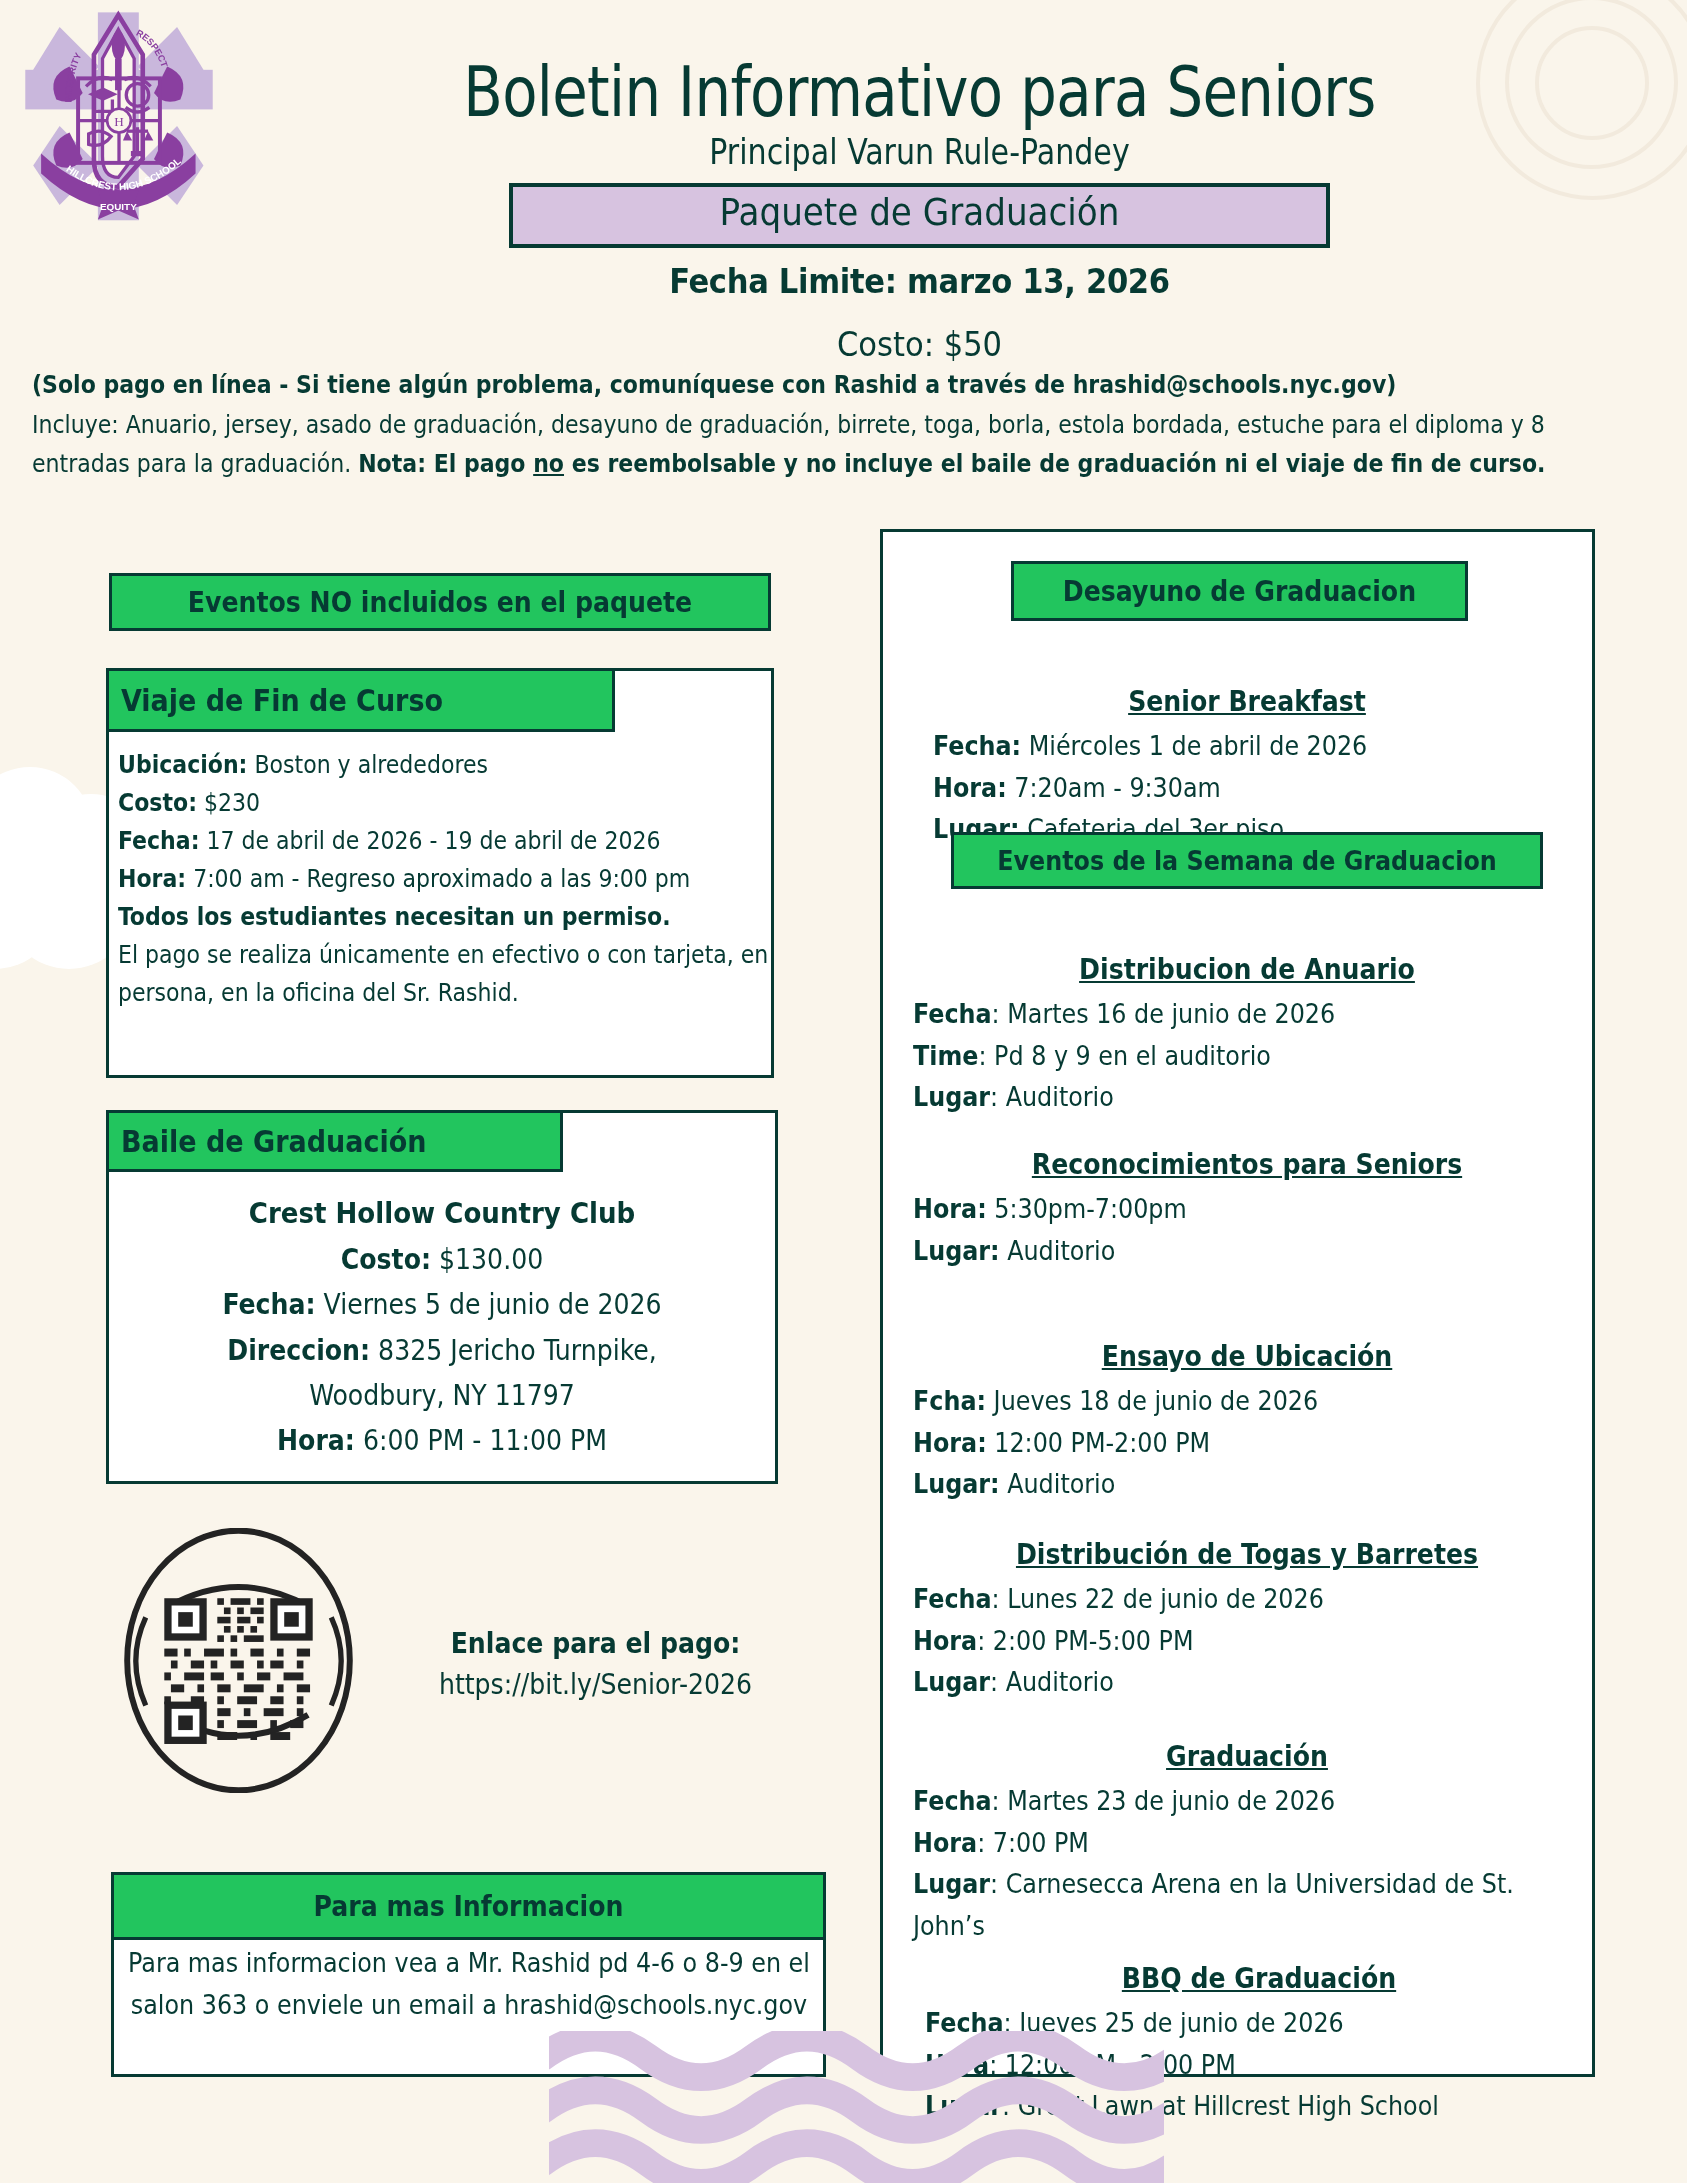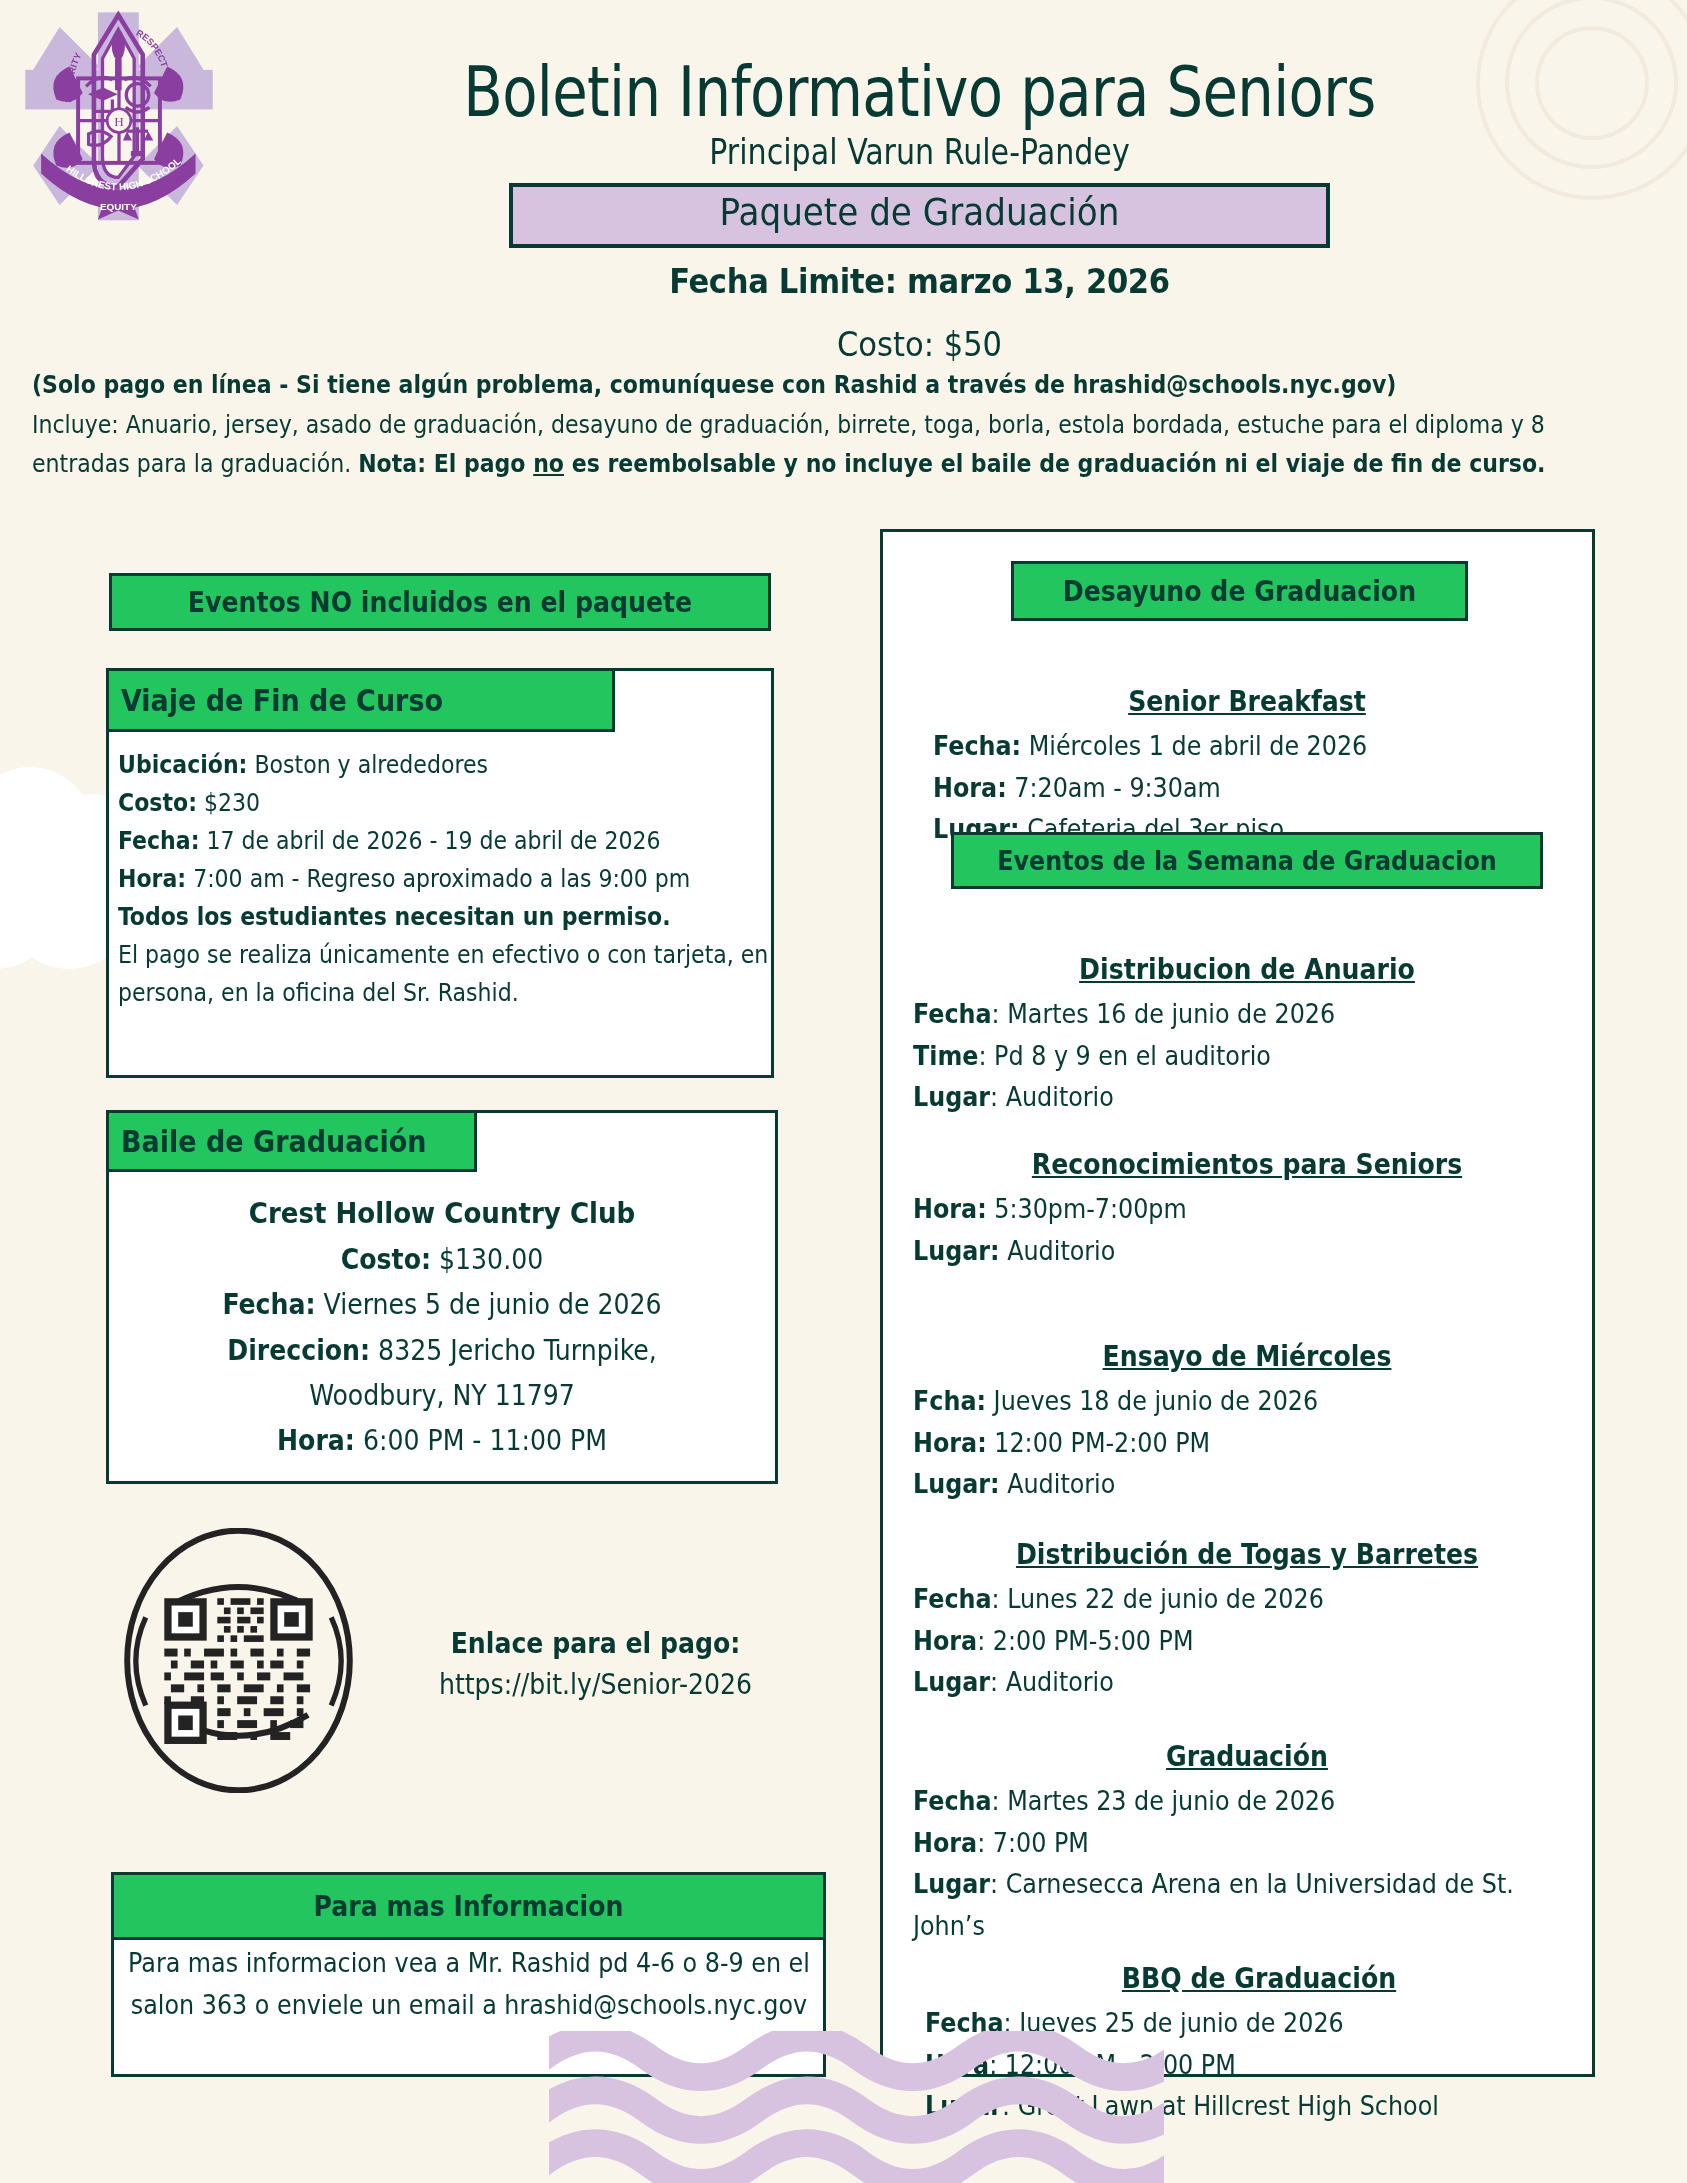--- a/index.html
+++ b/index.html
@@ -89,21 +89,21 @@
   }
   .body-viaje{
     position:absolute;left:118px;top:746px;width:652px;
     font-family:"DejaVu Sans Condensed","DejaVu Sans", sans-serif;
     font-size:24.5px;line-height:1.55;color:#063A33;
   }
   .body-viaje b{font-weight:bold;}
 
   .box-baile{left:106px;top:1110px;width:672px;height:374px;}
   .hdr-baile{
-    position:absolute;left:106px;top:1110px;width:371px;height:62px;
+    position:absolute;left:106px;top:1110px;width:457px;height:62px;
     justify-content:flex-start;padding-left:12px;font-size:30px;
   }
   .body-baile{
     position:absolute;left:118px;top:1190px;width:648px;text-align:center;
     font-family:"DejaVu Sans Condensed","DejaVu Sans", sans-serif;
     font-size:28px;line-height:1.62;color:#063A33;
   }
   .body-baile b{font-weight:bold;}
   .venue{font-weight:bold;font-size:29px;}
 
@@ -366,21 +366,21 @@
     <div><b>Lugar</b><span>: Auditorio</span></div>
   </div>
 
   <div class="rcol" style="top:1095px;">
     <div class="ev-title">Reconocimientos para Seniors</div>
     <div><b>Hora:</b><span> 5:30pm-7:00pm</span></div>
     <div><b>Lugar:</b><span> Auditorio</span></div>
   </div>
 
   <div class="rcol" style="top:1287px;">
-    <div class="ev-title">Ensayo de Miércoles </div>
+    <div class="ev-title">Ensayo de Ubicación </div>
     <div><b>Fcha:</b><span> Jueves 18 de junio de 2026</span></div>
     <div><b>Hora:</b><span> 12:00 PM-2:00 PM</span></div>
     <div><b>Lugar:</b><span> Auditorio</span></div>
   </div>
 
   <div class="rcol" style="top:1485px;">
     <div class="ev-title">Distribución de Togas y Barretes </div>
     <div><b>Fecha</b><span>: Lunes 22 de junio de 2026</span></div>
     <div><b>Hora</b><span>: 2:00 PM-5:00 PM</span></div>
     <div><b>Lugar</b><span>: Auditorio</span></div>

